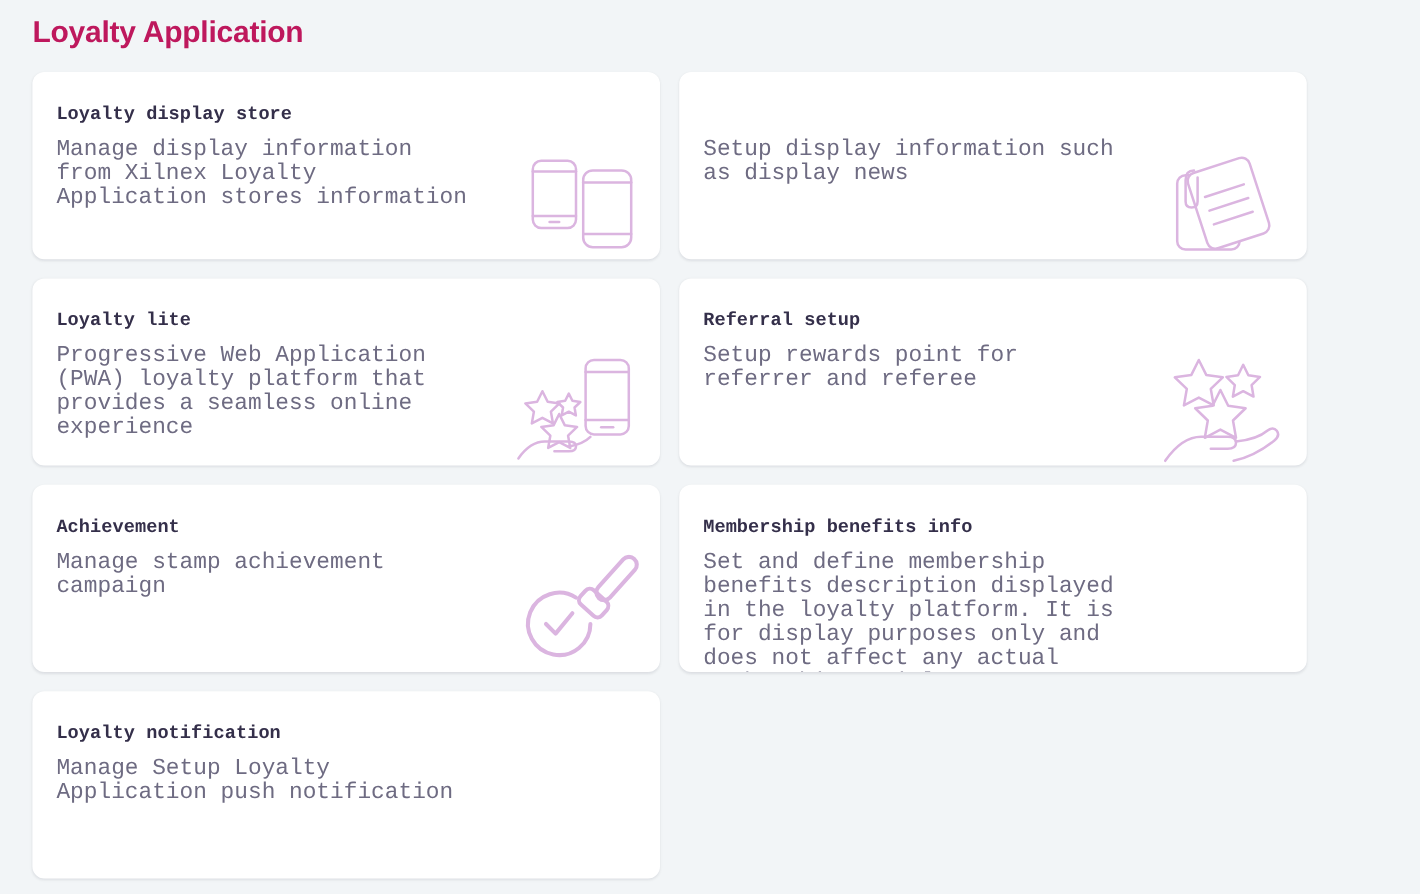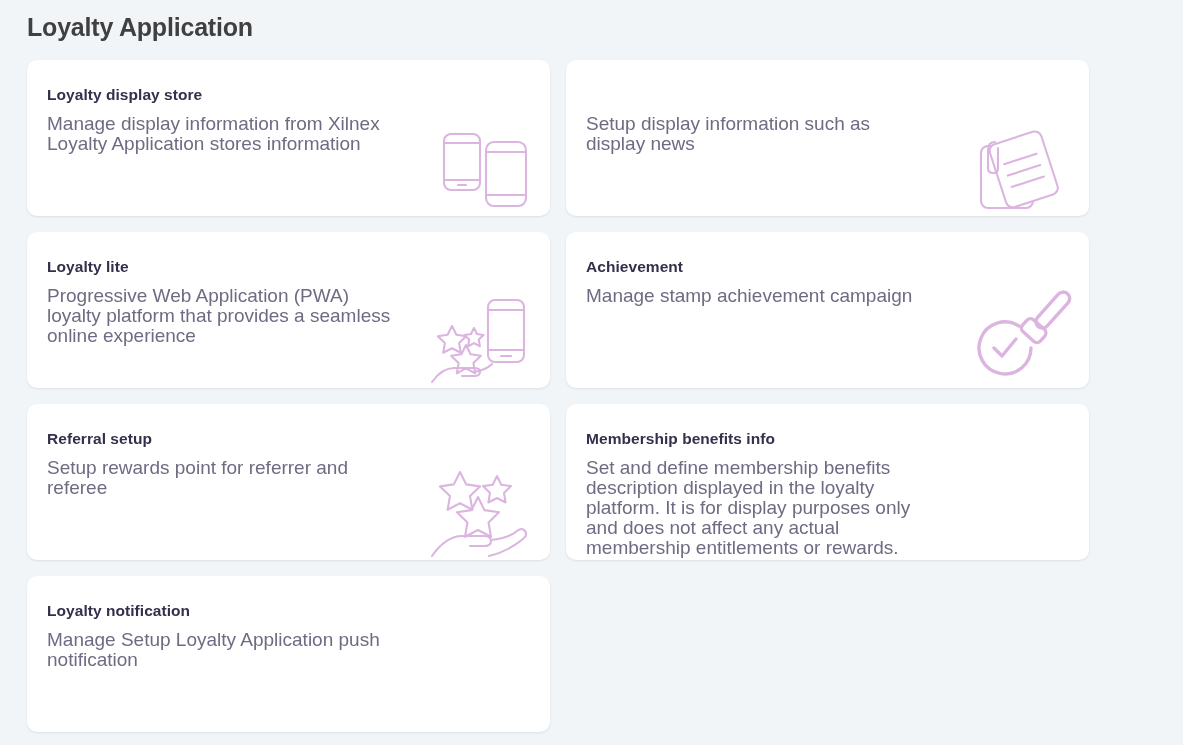--- a/index.html
+++ b/index.html
@@ -22,35 +22,36 @@
     position: relative;
     padding: 0;
   }
 
   .page-title {
     position: absolute;
     left: 27px;
     top: 10px;
     font-size: 25px;
     font-weight: bold;
-    color: #404040;
+    color: #be185d;
     letter-spacing: -0.2px;
     line-height: 34px;
   }
 
   .grid {
     position: absolute;
     left: 27px;
     top: 60px;
     width: 1082px;
     display: grid;
     grid-template-columns: 523px 523px;
     column-gap: 16px;
     row-gap: 16px;
     align-content: start;
+    font-family: Liberation Mono, monospace;
   }
 
   .card {
     background: #ffffff;
     border-radius: 10px;
     height: 156px;
     position: relative;
     overflow: hidden;
     box-shadow: 0 1px 3px rgba(17, 24, 39, 0.06),
                 0 1px 2px rgba(17, 24, 39, 0.04);
@@ -172,49 +173,49 @@
           <path class="ico-stroke" d="M22 36 l4.4 8.8 9.8 1.4 -7.1 6.9 1.7 9.7 -8.8 -4.6 -8.8 4.6 1.7 -9.7 -7.1 -6.9 9.8 -1.4 Z"></path>
           <path class="ico-stroke" d="M44 38 l3 6 6.6 1 -4.8 4.6 1.1 6.6 -5.9 -3.1 -5.9 3.1 1.1 -6.6 -4.8 -4.6 6.6 -1 Z"></path>
           <path class="ico-stroke" d="M36 55 l4.6 9.3 10.3 1.5 -7.5 7.3 1.8 10.2 -9.2 -4.9 -9.2 4.9 1.8 -10.2 -7.5 -7.3 10.3 -1.5 Z"></path>
           <path class="ico-stroke" d="M2 92 q10 -14 22 -14 l20 0 q6 0 6 4 q0 4 -6 4 l-12 0"></path>
           <path class="ico-stroke" d="M44 82 q12 -2 18 -8"></path>
         </svg>
       </div>
     </div>
 
     <div class="card">
+      <div class="card-title">Referral setup</div>
+      <div class="card-desc">Setup rewards point for referrer and referee</div>
+      <div class="card-icon">
+        <svg viewBox="0 0 104 96">
+          <path class="ico-stroke" d="M30 10 l6.2 12.4 13.8 2 -10 9.7 2.4 13.7 -12.4 -6.5 -12.4 6.5 2.4 -13.7 -10 -9.7 13.8 -2 Z"></path>
+          <path class="ico-stroke" d="M67 14 l4.3 8.7 9.7 1.4 -7 6.8 1.6 9.6 -8.6 -4.5 -8.6 4.5 1.6 -9.6 -7 -6.8 9.7 -1.4 Z"></path>
+          <path class="ico-stroke" d="M48 35 l6.5 13.1 14.5 2.1 -10.5 10.2 2.5 14.4 -13 -6.8 -13 6.8 2.5 -14.4 -10.5 -10.2 14.5 -2.1 Z"></path>
+          <path class="ico-stroke" d="M2 94 q14 -20 30 -20 l22 0 q7 0 7 5 q0 5 -7 5 l-14 0"></path>
+          <path class="ico-stroke" d="M61 78 q18 -2 26 -9 q5 -4 8 0 q3 4 -2 8 q-16 13 -34 17"></path>
+        </svg>
+      </div>
+    </div>
+
+    <div class="card">
       <div class="card-title">Achievement</div>
       <div class="card-desc">Manage stamp achievement campaign</div>
       <div class="card-icon">
         <svg viewBox="0 0 104 96">
           <path class="ico-stroke-thick" d="M50 36 a26 26 0 1 0 12 22"></path>
           <path class="ico-stroke-thick" d="M25 58 l8 8 14 -17"></path>
           <g transform="rotate(42 58 48)">
             <rect class="ico-stroke-thick" x="46" y="30" width="24" height="16" rx="5"></rect>
             <rect class="ico-stroke-thick" x="52" y="-12" width="13" height="44" rx="6.5"></rect>
           </g>
         </svg>
       </div>
     </div>
 
     <div class="card">
-      <div class="card-title">Referral setup</div>
-      <div class="card-desc">Setup rewards point for referrer and referee</div>
-      <div class="card-icon">
-        <svg viewBox="0 0 104 96">
-          <path class="ico-stroke" d="M30 10 l6.2 12.4 13.8 2 -10 9.7 2.4 13.7 -12.4 -6.5 -12.4 6.5 2.4 -13.7 -10 -9.7 13.8 -2 Z"></path>
-          <path class="ico-stroke" d="M67 14 l4.3 8.7 9.7 1.4 -7 6.8 1.6 9.6 -8.6 -4.5 -8.6 4.5 1.6 -9.6 -7 -6.8 9.7 -1.4 Z"></path>
-          <path class="ico-stroke" d="M48 35 l6.5 13.1 14.5 2.1 -10.5 10.2 2.5 14.4 -13 -6.8 -13 6.8 2.5 -14.4 -10.5 -10.2 14.5 -2.1 Z"></path>
-          <path class="ico-stroke" d="M2 94 q14 -20 30 -20 l22 0 q7 0 7 5 q0 5 -7 5 l-14 0"></path>
-          <path class="ico-stroke" d="M61 78 q18 -2 26 -9 q5 -4 8 0 q3 4 -2 8 q-16 13 -34 17"></path>
-        </svg>
-      </div>
-    </div>
-
-    <div class="card">
       <div class="card-title">Membership benefits info</div>
       <div class="card-desc">Set and define membership benefits description displayed in the loyalty platform. It is for display purposes only and does not affect any actual membership entitlements or rewards.</div>
     </div>
 
     <div class="card">
       <div class="card-title">Loyalty notification</div>
       <div class="card-desc">Manage Setup Loyalty Application push notification</div>
     </div>
 
   </div>

